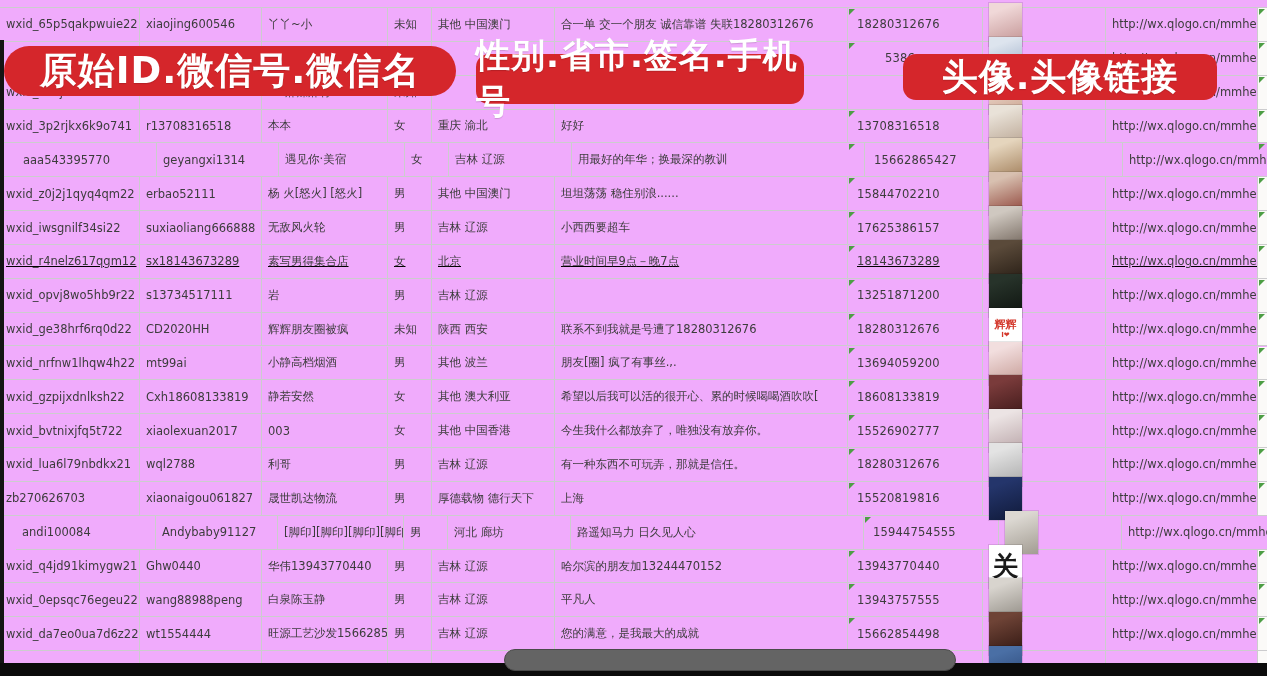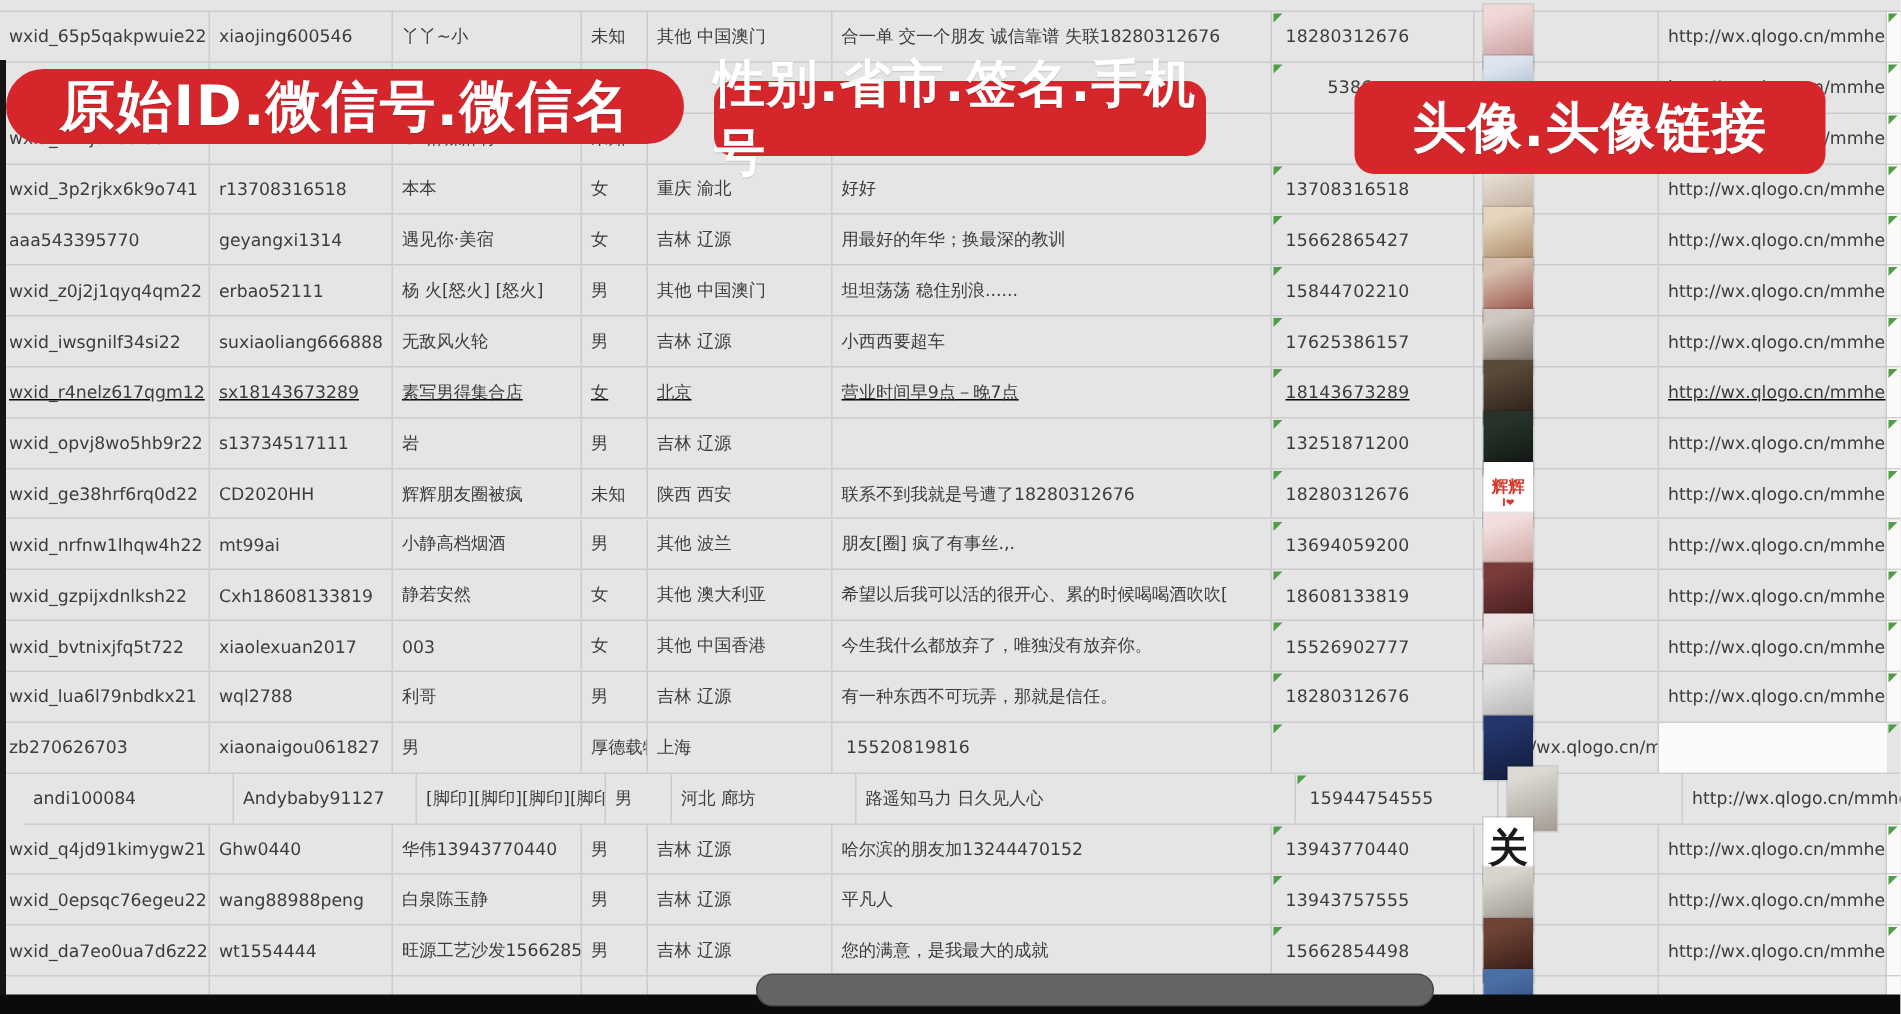--- a/index.html
+++ b/index.html
@@ -3,21 +3,21 @@
 <meta charset="utf-8">
 <style>
   :root{
     --grid:#ccccce;
     --txt:#3c3c3c;
   }
   html,body{margin:0;padding:0;}
   body{font-family:"DejaVu Sans","Liberation Sans",sans-serif;}
   #sheet{
     position:relative;width:1267px;height:676px;overflow:hidden;
-    background:#e5e5e5;
+    background:#f0abfc;
   }
   #top-line{position:absolute;left:0;top:7px;width:1267px;height:1px;background:var(--grid);}
   #rows{position:absolute;left:0;top:8px;width:1267px;height:668px;}
   .row{
     position:absolute;left:0;width:1267px;height:33.85px;box-sizing:border-box;
     display:grid;grid-template-columns:140px 122px 126px 44px 123px 293px 135px 123px 152px 9px;
     border-bottom:1px solid var(--grid);
   }
   .cell{
     box-sizing:border-box;overflow:hidden;white-space:nowrap;
@@ -41,21 +41,21 @@
   .wedge-phone{left:849px;}
   .wedge-edge{left:1259px;}
   .banner{
     position:absolute;z-index:5;background:#d5262b;color:#ffffff;
     font-weight:bold;border-radius:13px;letter-spacing:1px;
     display:flex;align-items:center;justify-content:center;
     text-shadow:0 1px 1px rgba(0,0,0,0.15);
   }
   #banner-1{left:4px;top:46px;width:452px;height:50px;font-size:37px;}
   #banner-2{left:476px;top:54px;width:328px;height:50px;font-size:34px;}
-  #banner-3{left:903px;top:54px;width:314px;height:62px;font-size:36px;}
+  #banner-3{left:903px;top:54px;width:314px;height:46px;font-size:36px;}
   #left-edge{position:absolute;left:0;top:40px;width:4px;height:636px;background:#141414;z-index:4;}
   #scroll-track{position:absolute;left:0;top:663px;width:1267px;height:13px;background:#0b0b0b;z-index:6;}
   #scroll-thumb{position:absolute;left:504px;top:649px;width:452px;height:22px;background:#646464;border:1px solid #4a4a4a;border-radius:11px;box-sizing:border-box;z-index:7;}
 </style>
 </head>
 <body>
 
 <div id="sheet">
   <div id="top-line"></div>
   <div id="rows">
@@ -112,21 +112,21 @@
     <div class="cell c-region">重庆 渝北</div>
     <div class="cell c-sig">好好</div>
     <div class="cell c-phone">13708316518</div>
     <div class="cell c-avatar"></div>
     <div class="cell c-url">http://wx.qlogo.cn/mmhead</div>
     <div class="cell c-edge"></div>
     <div class="avatar" style="background: linear-gradient(160deg, rgb(233, 226, 216) 20%, rgb(183, 162, 143));"></div>
     <div class="wedge wedge-phone" style="border-top-color: rgb(77, 158, 68);"></div>
     <div class="wedge wedge-edge" style="border-top-color: rgb(77, 158, 68);"></div>
   </div>
-      <div class="row" style="top: 135.4px;">
+      <div class="row" style="top: 135.4px; padding-left: 17px;">
     <div class="cell c-id">aaa543395770</div>
     <div class="cell c-wxid">geyangxi1314</div>
     <div class="cell c-name">遇见你·美宿</div>
     <div class="cell c-gender">女</div>
     <div class="cell c-region">吉林 辽源</div>
     <div class="cell c-sig">用最好的年华；换最深的教训</div>
     <div class="cell c-phone">15662865427</div>
     <div class="cell c-avatar"></div>
     <div class="cell c-url">http://wx.qlogo.cn/mmhead</div>
     <div class="cell c-edge"></div>
@@ -268,20 +268,21 @@
     <div class="cell c-avatar"></div>
     <div class="cell c-url">http://wx.qlogo.cn/mmhead</div>
     <div class="cell c-edge"></div>
     <div class="avatar" style="background: linear-gradient(160deg, rgb(227, 227, 227) 20%, rgb(169, 169, 169));"></div>
     <div class="wedge wedge-phone" style="border-top-color: rgb(77, 158, 68);"></div>
     <div class="wedge wedge-edge" style="border-top-color: rgb(77, 158, 68);"></div>
   </div>
       <div class="row" style="top: 473.9px;">
     <div class="cell c-id">zb270626703</div>
     <div class="cell c-wxid">xiaonaigou061827</div>
+    <div class="cell c-name">晟世凯达物流</div>
     <div class="cell c-gender">男</div>
     <div class="cell c-sig">厚德载物 德行天下</div>
     <div class="cell c-region">上海</div>
     <div class="cell c-phone">15520819816</div>
     <div class="cell c-avatar"></div>
     <div class="cell c-url">http://wx.qlogo.cn/mmhead</div>
     <div class="cell c-edge"></div>
     <div class="avatar" style="background: linear-gradient(160deg, rgb(36, 53, 107) 20%, rgb(16, 26, 58));"></div>
     <div class="wedge wedge-phone" style="border-top-color: rgb(77, 158, 68);"></div>
     <div class="wedge wedge-edge" style="border-top-color: rgb(77, 158, 68);"></div>

